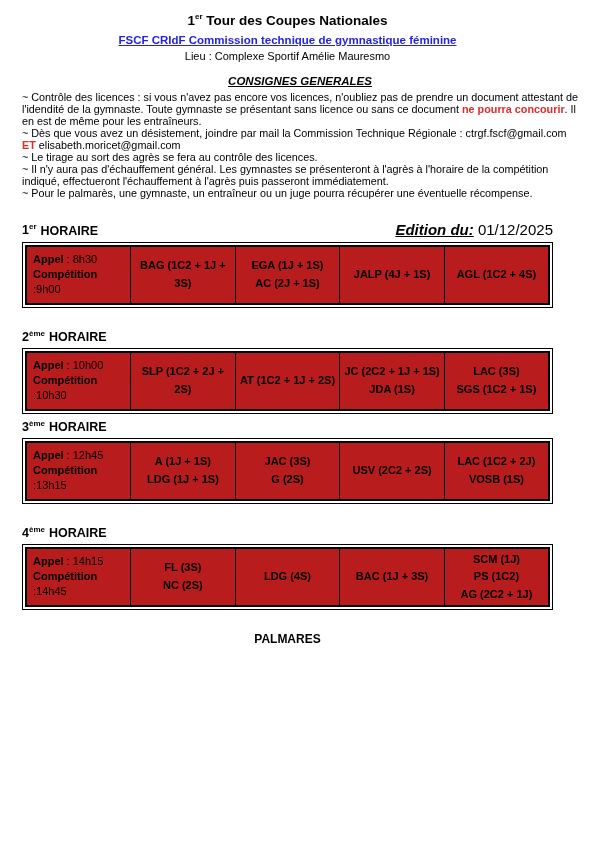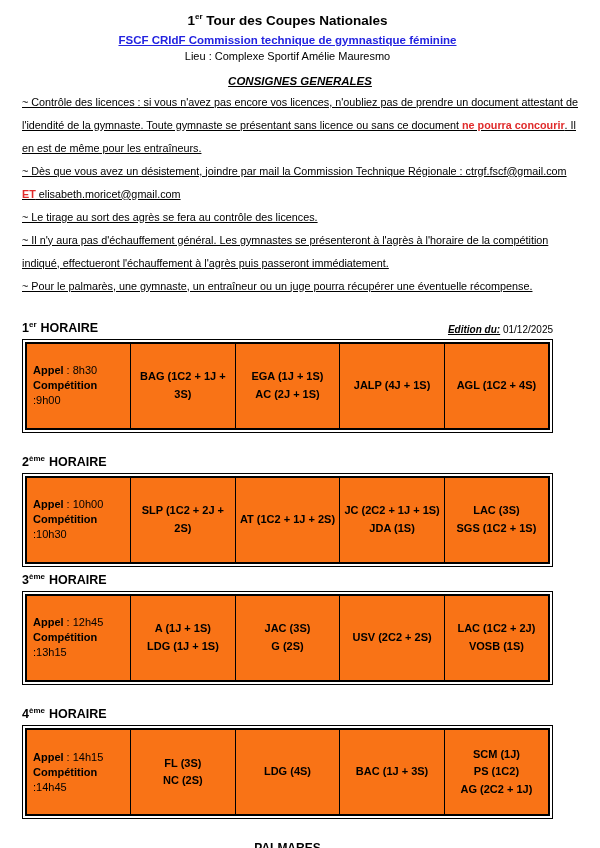--- a/index.html
+++ b/index.html
@@ -10,35 +10,35 @@
   }
   .page{padding:12px 0 0 22px;}
   .content{width:531px;}
   .paras{width:556px;}
   .center{text-align:center;}
   .doc-title{font-size:13.5px;font-weight:bold;margin:0 0 6px 0;}
   .doc-title sup{font-size:8px;}
   .subtitle{color:#2323e0;font-weight:bold;text-decoration:underline;font-size:11.5px;margin:0 0 3px 0;}
   .meta{margin:0 0 3px 0;font-size:11px;line-height:14px;}
   .consignes-heading{font-weight:bold;font-style:italic;text-decoration:underline;font-size:11.5px;margin:12px 0 4px 0;text-align:center;}
-  .para{margin:0;line-height:23px;font-size:10.8px;text-decoration:underline;}
+  .para{margin:0;line-height:12px;font-size:10.8px;}
   .red{color:#e02b2b;font-weight:bold;}
   .sched-row{display:flex;justify-content:space-between;align-items:flex-end;margin-top:21px;}
   .sched-row.first{margin-top:22px;}
   .sched-heading{font-weight:bold;font-size:12.5px;}
   .sched-heading sup{font-size:8px;}
   .sched-heading .hword{margin-left:4px;}
-  .edition{font-size:10px;}
+  .edition{font-size:15px;}
   .edition-label{font-weight:bold;font-style:italic;text-decoration:underline;}
   .tbl-wrap{border:1.5px solid #000;padding:2px;margin-top:4px;background:#fff;}
   table.horaire{border-collapse:collapse;width:100%;border:2px solid #000;table-layout:fixed;}
   table.horaire td{
-    border:1px solid #000;background:#f97316;height:54px;
+    border:1px solid #000;background:#b91c1c;height:54px;
     vertical-align:middle;text-align:center;font-weight:bold;
-    font-size:11px;line-height:17.5px;padding:15px 3px;
+    font-size:11px;line-height:17.5px;padding:1px 3px;
   }
   table.horaire td.appel{text-align:left;font-weight:normal;padding-left:6px;line-height:15px;}
   table.horaire td.appel b{font-weight:bold;}
   .meal{font-weight:bold;font-size:12px;text-align:center;margin:13px 0 0 0;}
   .meal.palmares{margin-top:22px;}
   .sched-row.after-meal{margin-top:5px;}
 </style>
 </head>
 <body>
 

